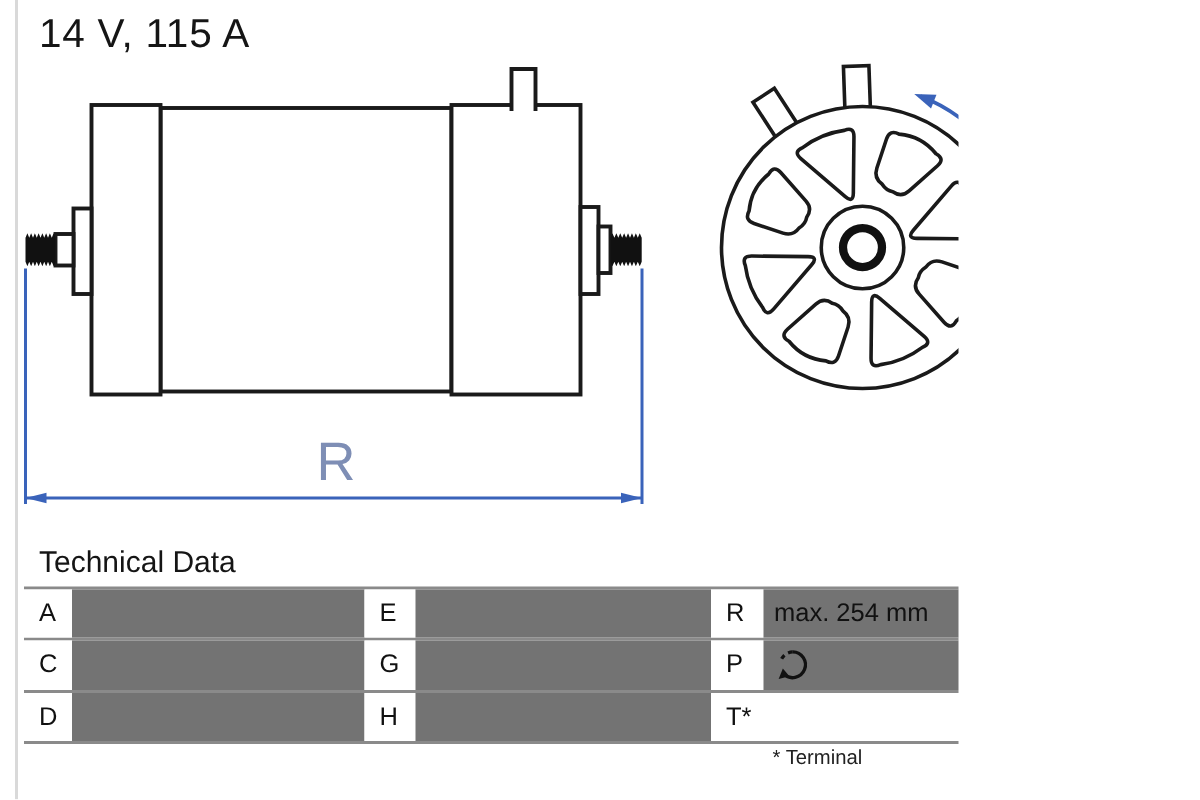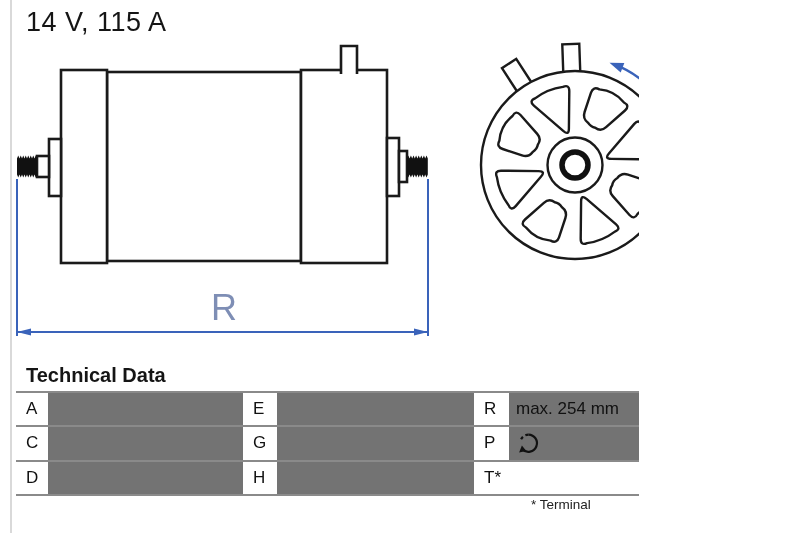--- a/index.html
+++ b/index.html
@@ -3,33 +3,33 @@
 <meta charset="utf-8">
 <style>
   html,body{margin:0;padding:0;background:#fff;}
   .page{
     position:relative;width:639px;height:533px;background:#ffffff;
     font-family:"Liberation Sans", sans-serif;overflow:hidden;color:#111;
   }
   .left-border{position:absolute;left:10px;top:0;width:1.5px;height:533px;background:#d9d9d9;}
   .title{position:absolute;left:26px;top:7px;font-size:27px;letter-spacing:.5px;color:#151515;}
   .drawing{position:absolute;left:0;top:0;}
-  .td-heading{position:absolute;left:26px;top:364px;font-size:20px;font-weight:bold;color:#151515;}
+  .td-heading{position:absolute;left:26px;top:364px;font-size:20px;font-weight:normal;color:#151515;}
   .td-table{position:absolute;left:16px;top:391px;width:769px;border-top:2px solid #8a8a8a;}
   .td-row{display:flex;height:32.3px;border-bottom:2px solid #8a8a8a;align-items:stretch;font-size:17px;}
   .cell{display:flex;align-items:center;}
   .lab{background:#ffffff;padding-left:10px;box-sizing:border-box;}
   .lab.c1{width:32px;}
   .lab.c2{width:34px;}
   .lab.c3{width:35px;}
   .val{background:#737373;}
   .val.v1{width:195px;}
   .val.v2{width:197px;}
   .val.v3{flex:1;padding-left:7px;box-sizing:border-box;}
-  .footnote{position:absolute;left:531px;top:497px;font-size:13.5px;color:#222;}
+  .footnote{position:absolute;left:515px;top:497px;font-size:13.5px;color:#222;}
 </style>
 </head>
 <body>
 
 <div class="page">
   <div class="left-border"></div>
 
   <div class="title">14 V, 115 A</div>
 
   <svg class="drawing" width="800" height="360" viewBox="0 0 800 360">

